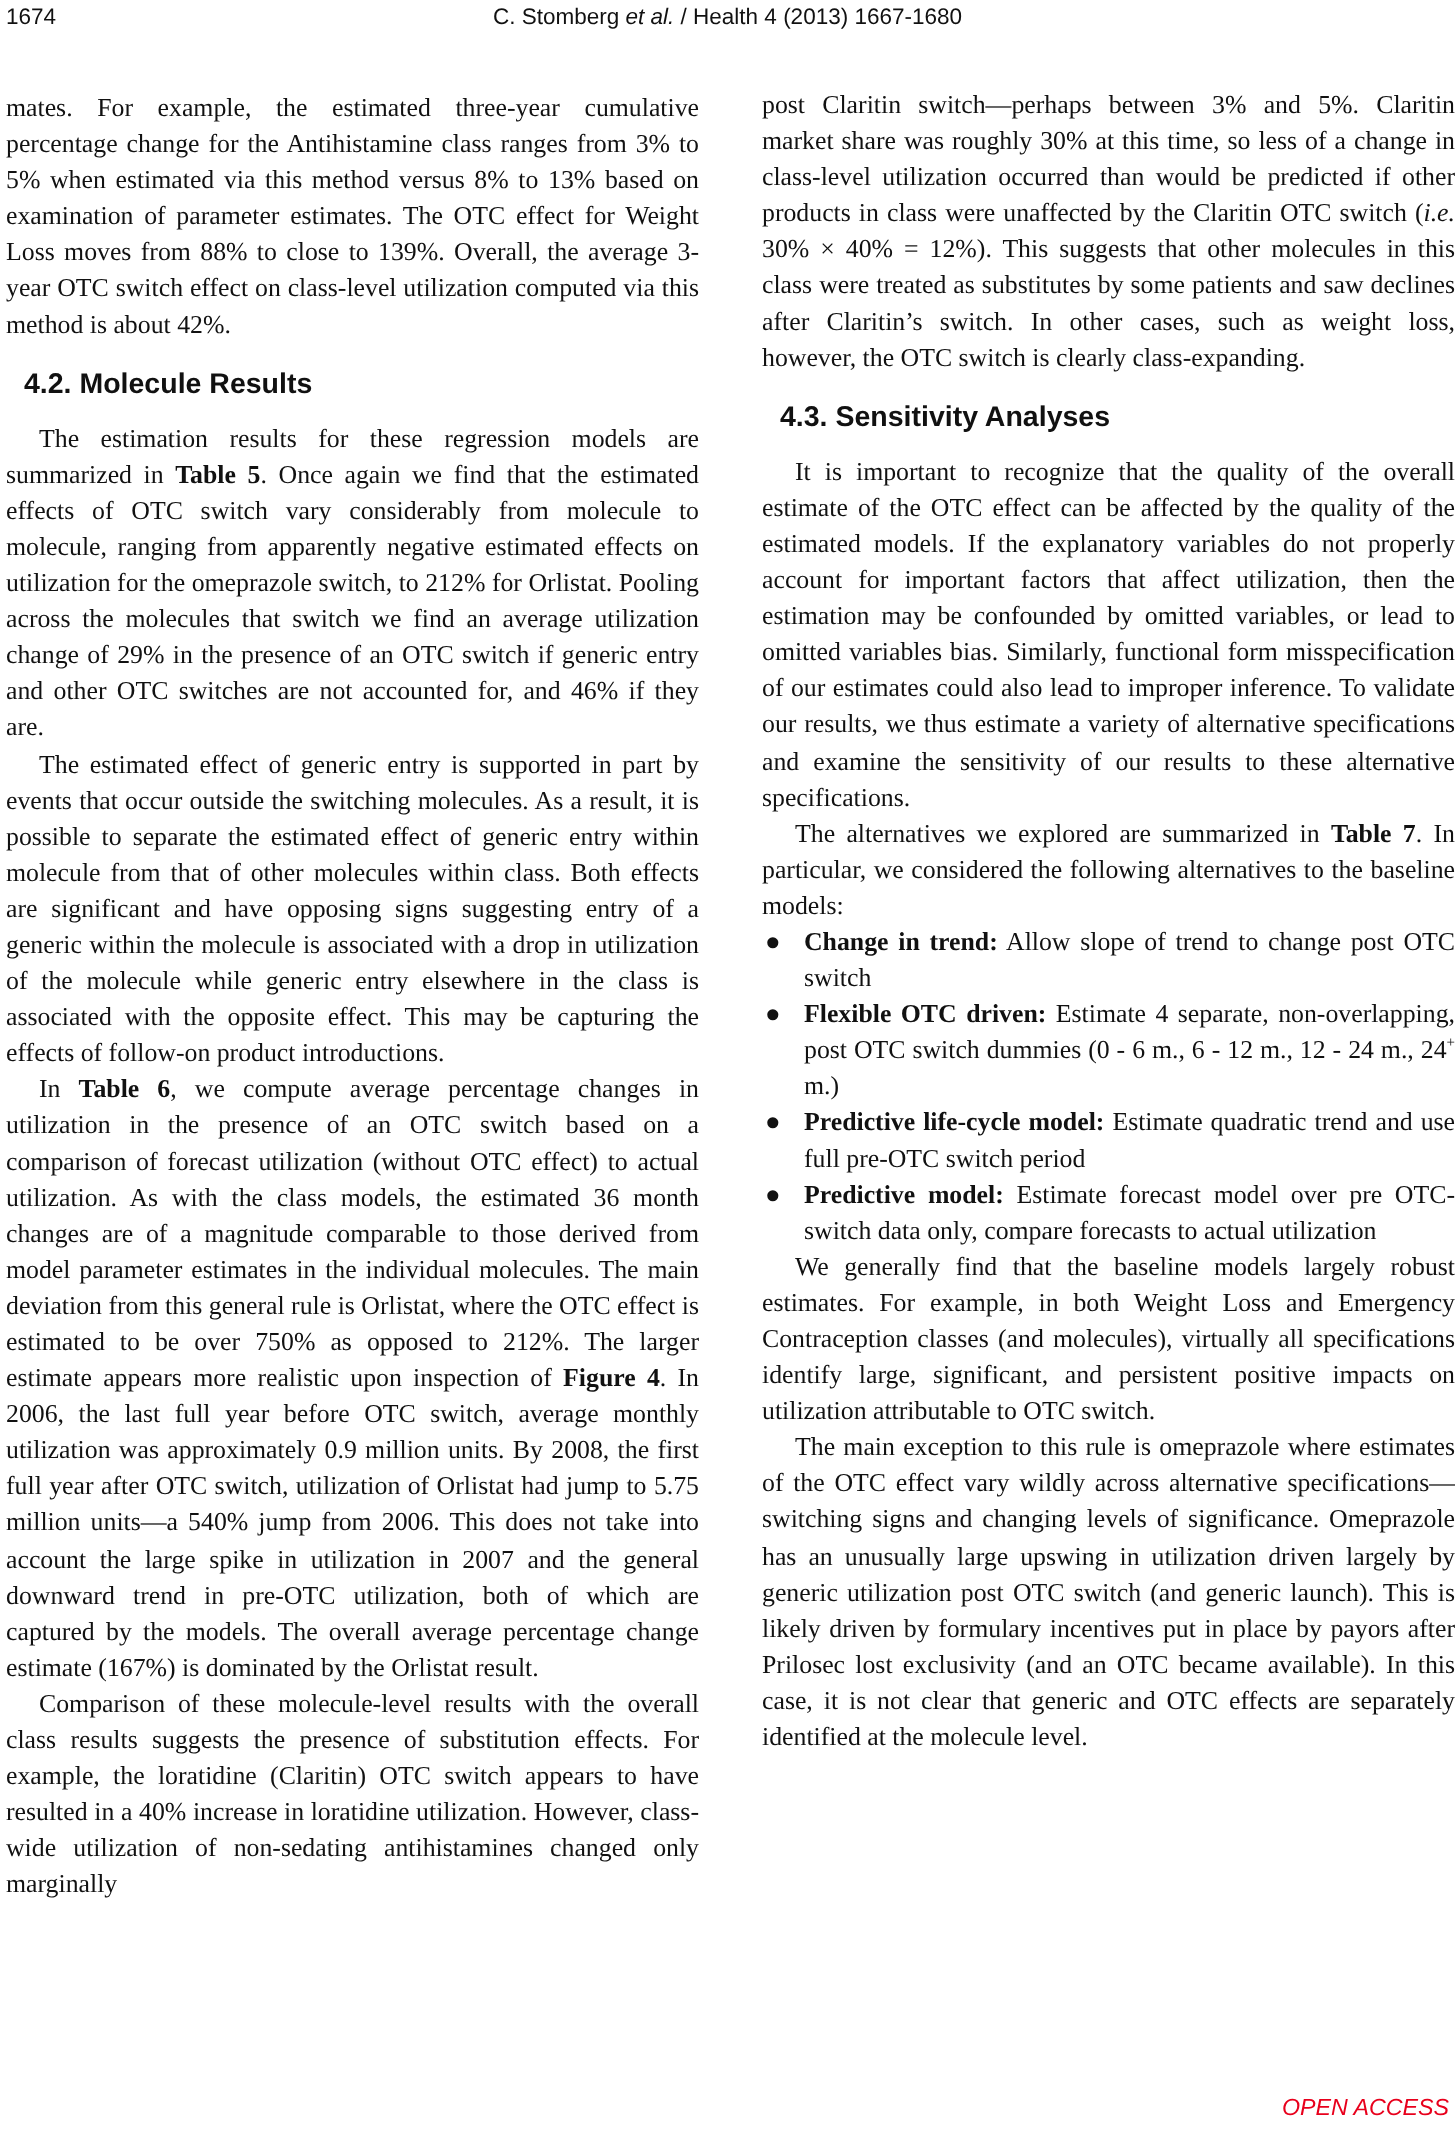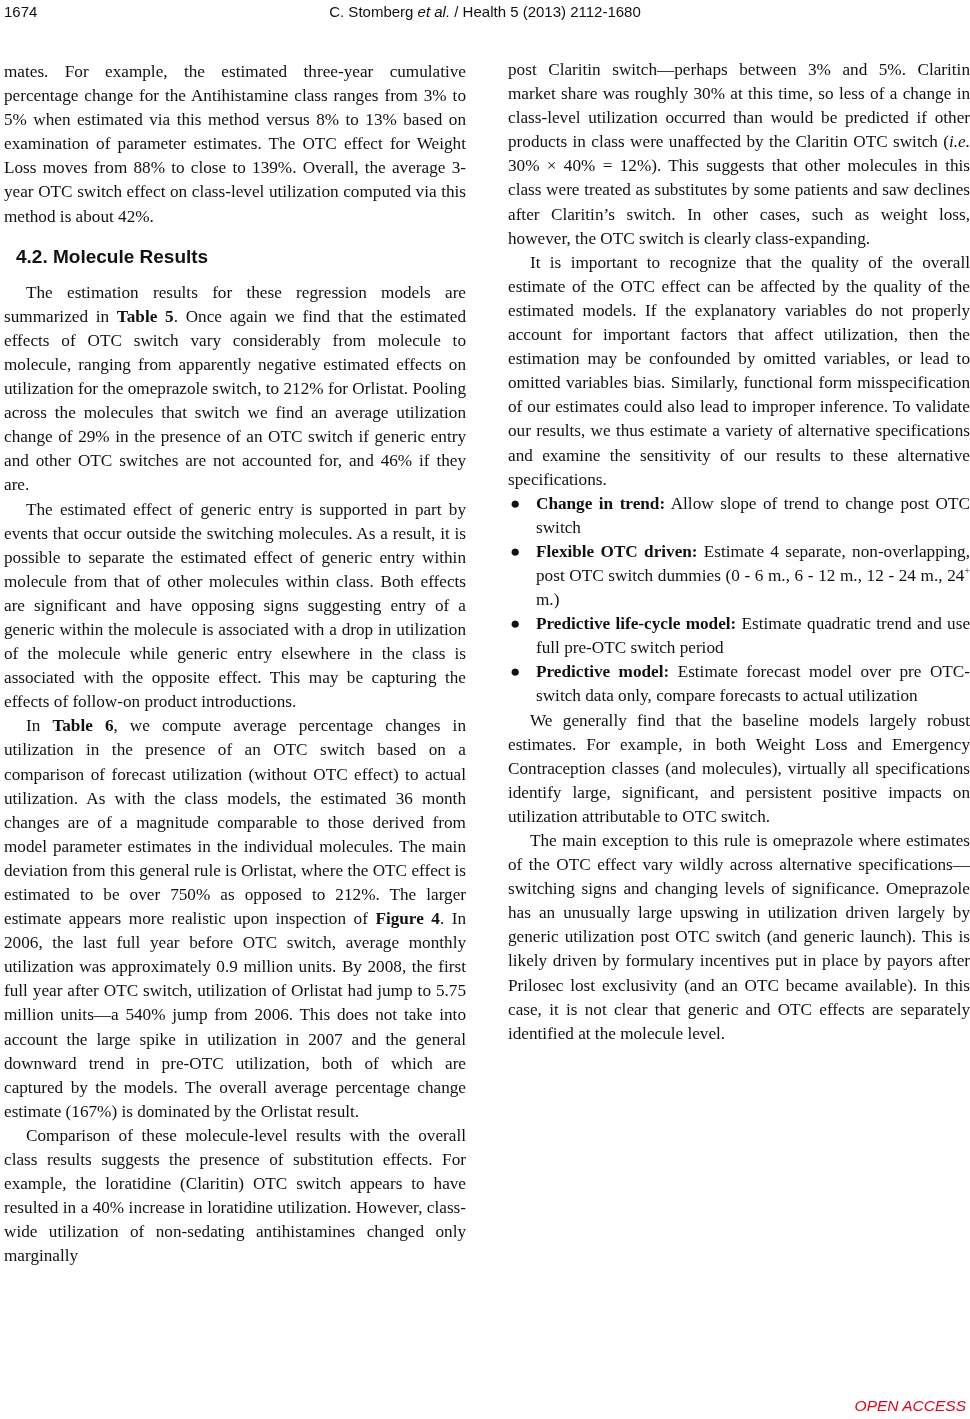--- a/index.html
+++ b/index.html
@@ -21,35 +21,37 @@
   sup { font-size:10px; line-height:0; }
   .footer { position:absolute; top:1397px; left:0; width:970px; height:22px; font-family:"Liberation Sans", sans-serif; font-size:15.5px; }
   .copyright { position:absolute; left:4px; top:0; font-weight:bold;margin-top:48px; }
   .open-access { position:absolute; right:4px; top:0; color:#e8001c;font-style:italic; }
 </style>
 </head>
 <body>
 
 <div class="header">
   <span class="page-num">1674</span>
-  <div class="running-head"><span>C. Stomberg </span><i>et al.</i><span> / Health 5 (2013) 2112-1680</span></div>
+  <div class="running-head"><span>C. Stomberg </span><i>et al.</i><span> / Health 4 (2013) 1667-1680</span></div>
 </div>
 
 <div class="col col-left">
   <p class="noind">mates. For example, the estimated three-year cumulative percentage change for the Antihistamine class ranges from 3% to 5% when estimated via this method versus 8% to 13% based on examination of parameter estimates. The OTC effect for Weight Loss moves from 88% to close to 139%. Overall, the average 3-year OTC switch effect on class-level utilization computed via this method is about 42%.</p>
   <h2>4.2. Molecule Results</h2>
   <p class="ind"><span>The estimation results for these regression models are summarized in </span><b>Table 5</b><span>. Once again we find that the estimated effects of OTC switch vary considerably from molecule to molecule, ranging from apparently negative estimated effects on utilization for the omeprazole switch, to 212% for Orlistat. Pooling across the molecules that switch we find an average utilization change of 29% in the presence of an OTC switch if generic entry and other OTC switches are not accounted for, and 46% if they are.</span></p>
   <p class="ind">The estimated effect of generic entry is supported in part by events that occur outside the switching molecules. As a result, it is possible to separate the estimated effect of generic entry within molecule from that of other molecules within class. Both effects are significant and have opposing signs suggesting entry of a generic within the molecule is associated with a drop in utilization of the molecule while generic entry elsewhere in the class is associated with the opposite effect. This may be capturing the effects of follow-on product introductions.</p>
   <p class="ind"><span>In </span><b>Table 6</b><span>, we compute average percentage changes in utilization in the presence of an OTC switch based on a comparison of forecast utilization (without OTC effect) to actual utilization. As with the class models, the estimated 36 month changes are of a magnitude comparable to those derived from model parameter estimates in the individual molecules. The main deviation from this general rule is Orlistat, where the OTC effect is estimated to be over 750% as opposed to 212%. The larger estimate appears more realistic upon inspection of </span><b>Figure 4</b><span>. In 2006, the last full year before OTC switch, average monthly utilization was approximately 0.9 million units. By 2008, the first full year after OTC switch, utilization of Orlistat had jump to 5.75 million units—a 540% jump from 2006. This does not take into account the large spike in utilization in 2007 and the general downward trend in pre-OTC utilization, both of which are captured by the models. The overall average percentage change estimate (167%) is dominated by the Orlistat result.</span></p>
   <p class="ind">Comparison of these molecule-level results with the overall class results suggests the presence of substitution effects. For example, the loratidine (Claritin) OTC switch appears to have resulted in a 40% increase in loratidine utilization. However, class-wide utilization of non-sedating antihistamines changed only marginally</p>
 </div>
 
 <div class="col col-right">
   <p class="noind"><span>post Claritin switch—perhaps between 3% and 5%. Claritin market share was roughly 30% at this time, so less of a change in class-level utilization occurred than would be predicted if other products in class were unaffected by the Claritin OTC switch (</span><i>i.e.</i><span> 30% × 40% = 12%). This suggests that other molecules in this class were treated as substitutes by some patients and saw declines after Claritin’s switch. In other cases, such as weight loss, however, the OTC switch is clearly class-expanding.</span></p>
+  <h2>4.3. Sensitivity Analyses</h2>
   <p class="ind">It is important to recognize that the quality of the overall estimate of the OTC effect can be affected by the quality of the estimated models. If the explanatory variables do not properly account for important factors that affect utilization, then the estimation may be confounded by omitted variables, or lead to omitted variables bias. Similarly, functional form misspecification of our estimates could also lead to improper inference. To validate our results, we thus estimate a variety of alternative specifications and examine the sensitivity of our results to these alternative specifications.</p>
+  <p class="ind"><span>The alternatives we explored are summarized in </span><b>Table 7</b><span>. In particular, we considered the following alternatives to the baseline models:</span></p>
   <ul class="bullets">
     <li><span class="dot">●</span><b>Change in trend:</b><span> Allow slope of trend to change post OTC switch</span></li>
     <li><span class="dot">●</span><b>Flexible OTC driven:</b><span> Estimate 4 separate, non-overlapping, post OTC switch dummies (0 - 6 m., 6 - 12 m., 12 - 24 m., 24</span><sup>+</sup><span> m.)</span></li>
     <li><span class="dot">●</span><b>Predictive life-cycle model:</b><span> Estimate quadratic trend and use full pre-OTC switch period</span></li>
     <li><span class="dot">●</span><b>Predictive model:</b><span> Estimate forecast model over pre OTC-switch data only, compare forecasts to actual utilization</span></li>
   </ul>
   <p class="ind">We generally find that the baseline models largely robust estimates. For example, in both Weight Loss and Emergency Contraception classes (and molecules), virtually all specifications identify large, significant, and persistent positive impacts on utilization attributable to OTC switch.</p>
   <p class="ind">The main exception to this rule is omeprazole where estimates of the OTC effect vary wildly across alternative specifications—switching signs and changing levels of significance. Omeprazole has an unusually large upswing in utilization driven largely by generic utilization post OTC switch (and generic launch). This is likely driven by formulary incentives put in place by payors after Prilosec lost exclusivity (and an OTC became available). In this case, it is not clear that generic and OTC effects are separately identified at the molecule level.</p>
 </div>
 

